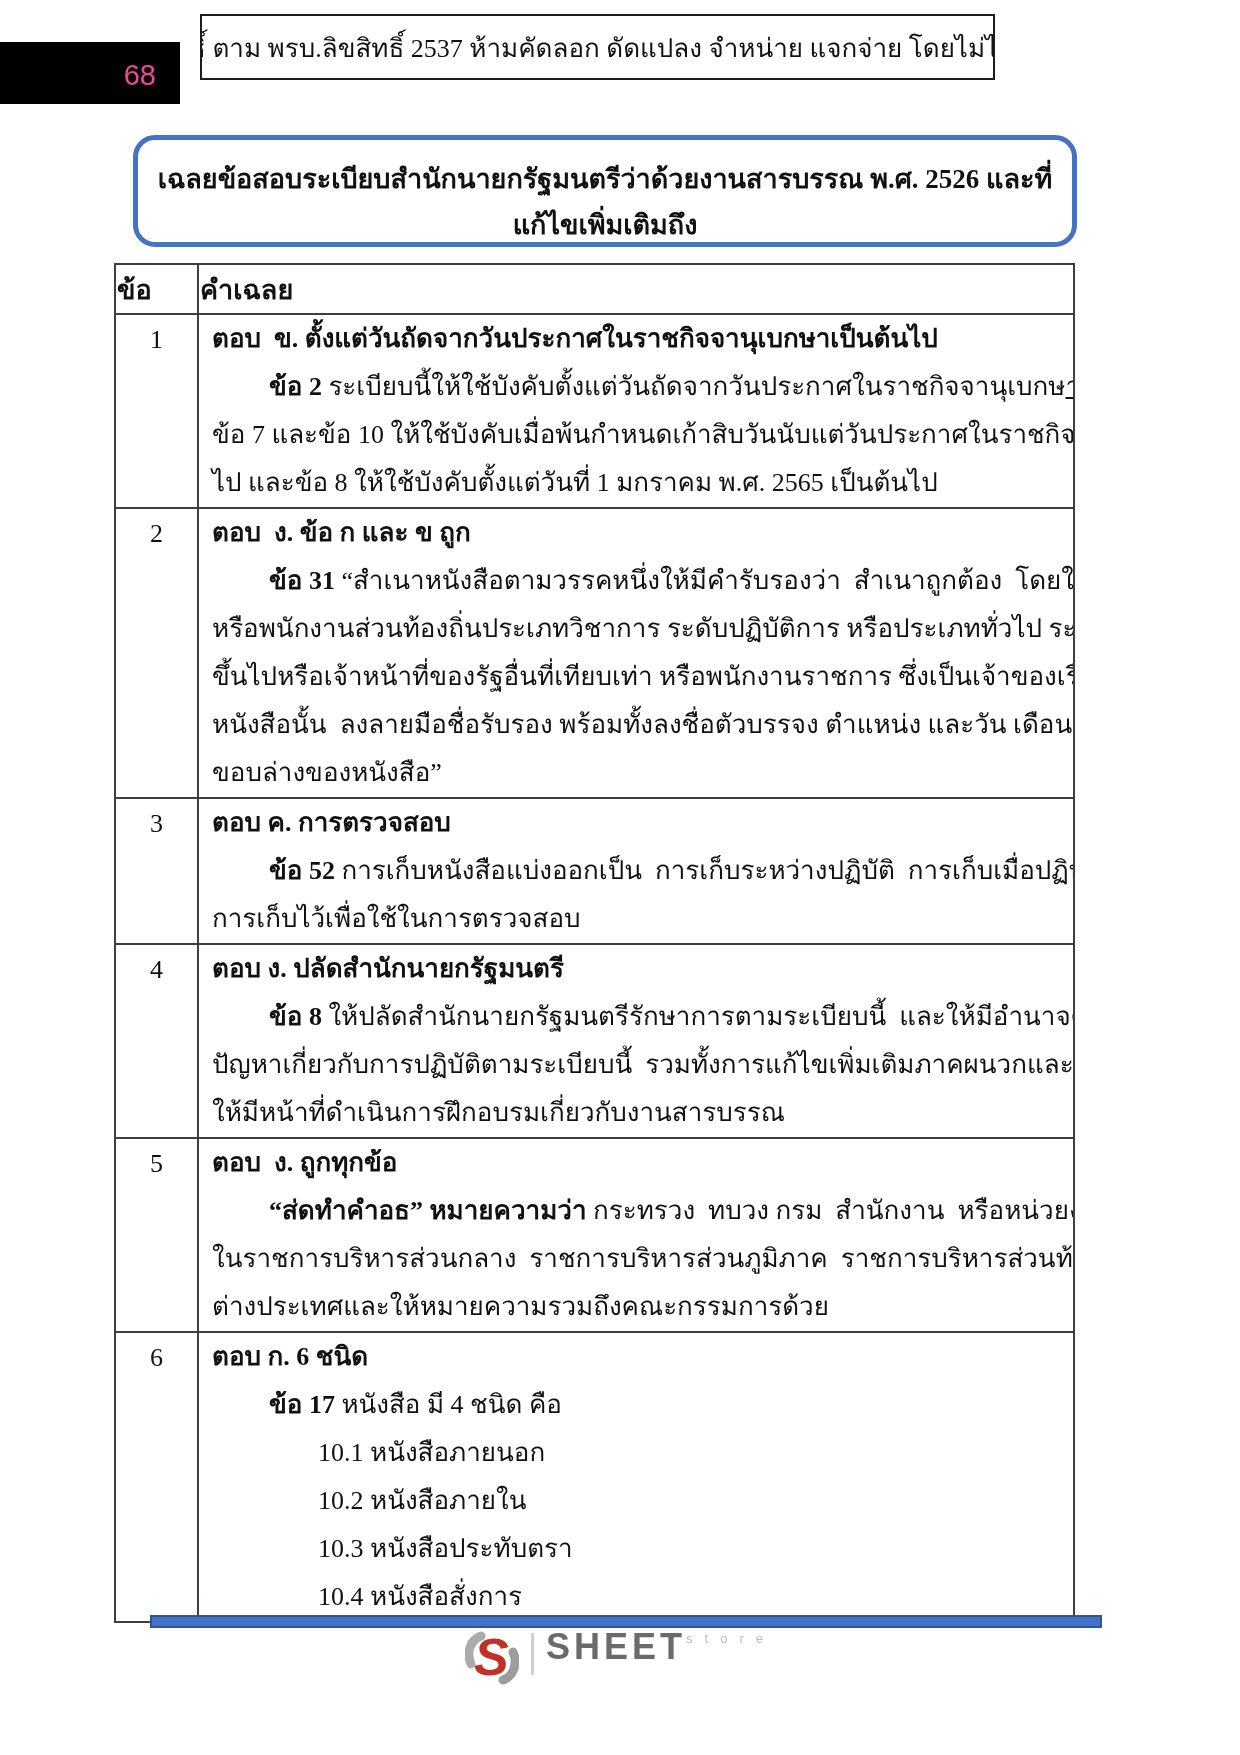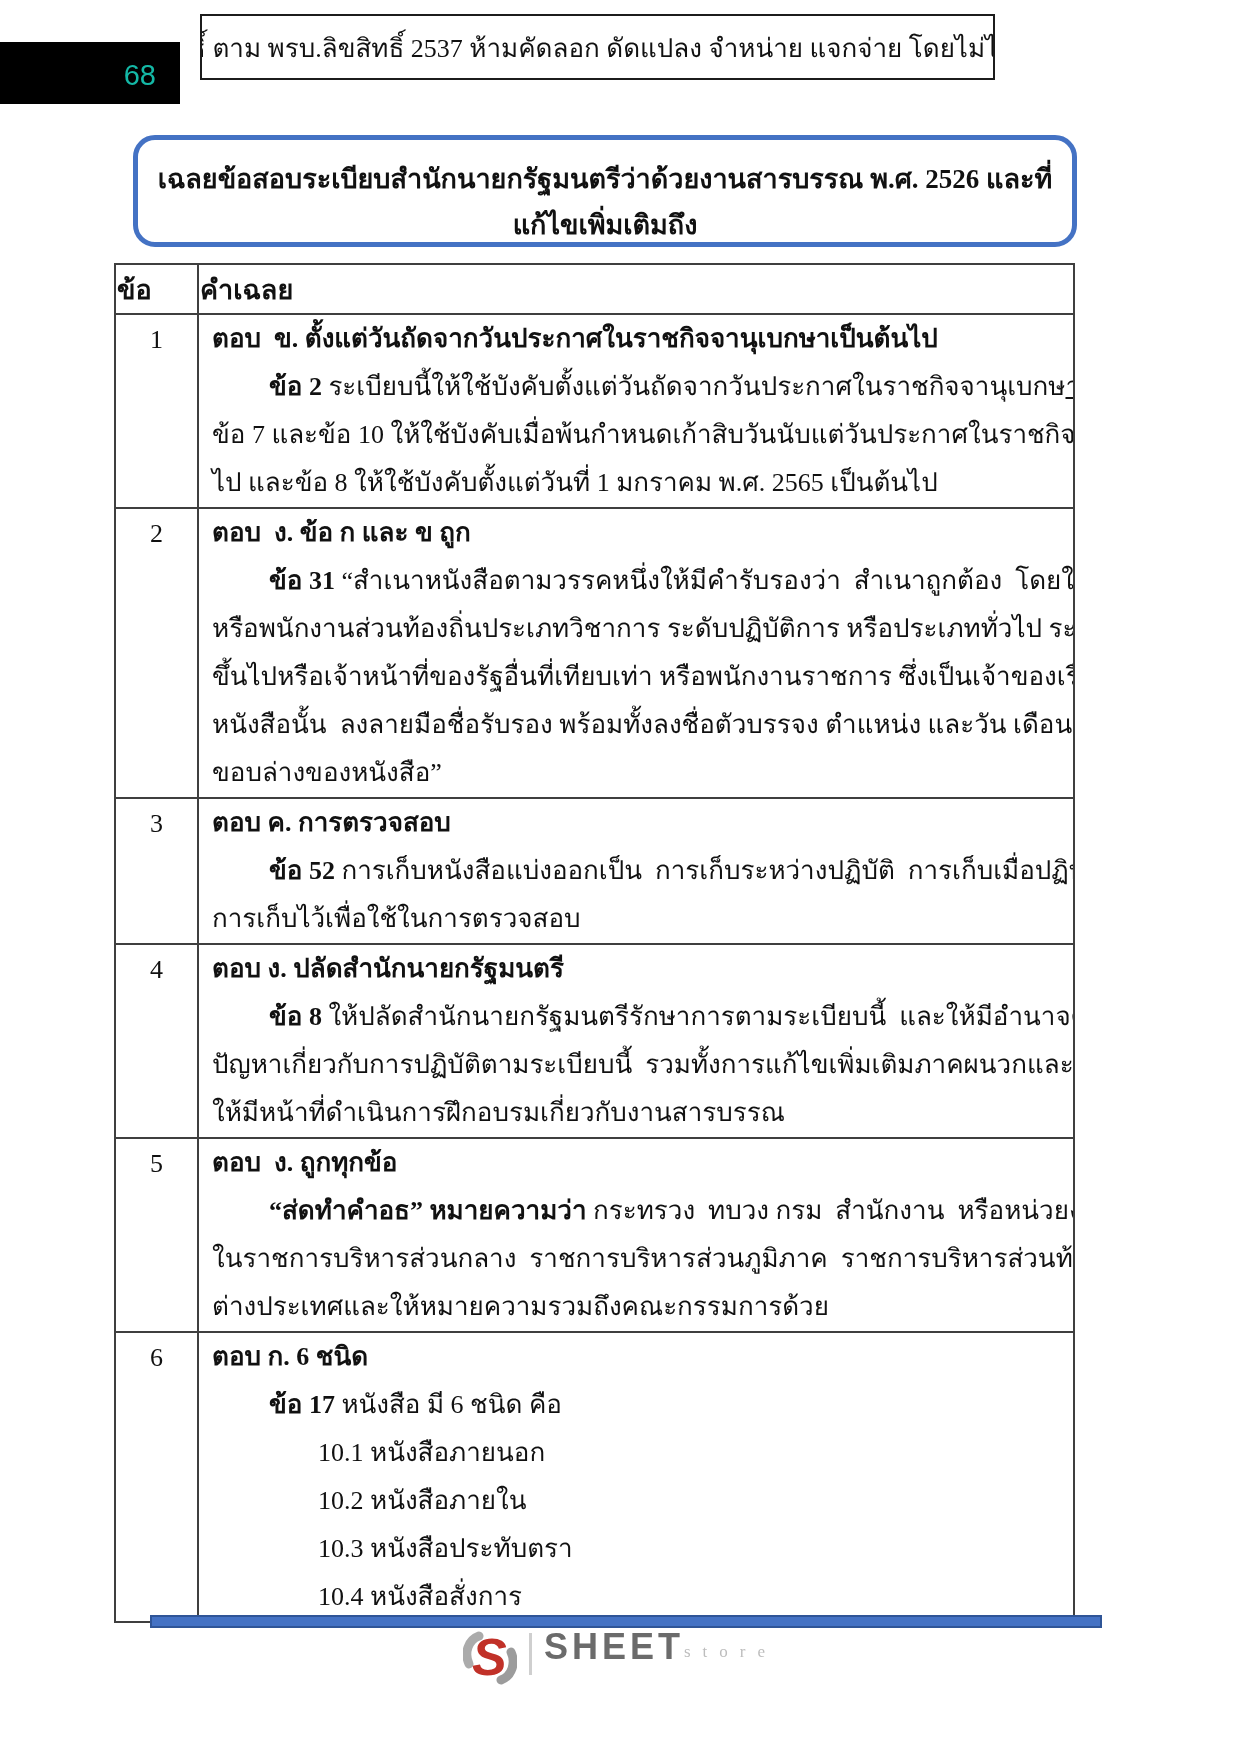--- a/index.html
+++ b/index.html
@@ -4,21 +4,21 @@
 <style>
   html,body{margin:0;padding:0;}
   body{
     width:1240px;height:1755px;position:relative;background:#ffffff;
     font-family:"Liberation Serif","DejaVu Serif",serif;
     color:#111;overflow:hidden;
   }
   
   .page-tab{
     position:absolute;left:0;top:42px;width:180px;height:62px;
-    background:#000;color:#14b8a6;text-align:right;
+    background:#000;color:#ec4899;text-align:right;
     font-size:29px;line-height:66px;padding-right:24px;box-sizing:border-box;
     font-family:"Liberation Sans","DejaVu Sans",sans-serif;
   }
   
   .copyright-box{
     position:absolute;left:200px;top:14px;width:795px;height:66px;
     border:2px solid #1c1c1c;box-sizing:border-box;
     display:flex;align-items:center;justify-content:center;
     font-size:26px;white-space:nowrap;overflow:hidden;
   }
@@ -50,21 +50,21 @@
   }
   
   .footer-logo{
     position:absolute;left:0;top:1630px;width:100%;
     display:flex;justify-content:center;align-items:flex-start;gap:12px;
     font-family:"Liberation Sans","DejaVu Sans",sans-serif;
   }
   .logo-divider{width:3px;height:42px;background:#cfcfcf;margin-top:3px;}
   .logo-textcol{display:flex;flex-direction:row;}
   .logo-name{font-size:36px;font-weight:bold;color:var(--logo-text,#6B6B6B);letter-spacing:4px;line-height:34px;}
-  .logo-sub{font-size:17px;color:var(--logo-subtext,#BDBDBD);letter-spacing:12px;margin-top:12px;font-family:Liberation Serif, serif;}
+  .logo-sub{font-size:13px;color:var(--logo-subtext,#BDBDBD);letter-spacing:12px;margin-top:1px;}
 </style>
 </head>
 <body>
 
 <div class="page-tab">
   <span>68</span>
 </div>
 
 <div class="copyright-box">
   <span>สงวนลิขสิทธิ์ ตาม พรบ.ลิขสิทธิ์ 2537 ห้ามคัดลอก ดัดแปลง จำหน่าย แจกจ่าย โดยไม่ได้รับอนุญาต</span>
@@ -127,21 +127,21 @@
             <div class="line ind0"><span class="b">ตอบ  ง. ถูกทุกข้อ</span></div>
             <div class="line ind1"><span class="b">“ส่ดทำคำอธ” หมายความว่า </span><span>กระทรวง  ทบวง กรม  สำนักงาน  หรือหน่วยงานอื่นใดของรัฐทั้ง</span></div>
             <div class="line ind0"><span>ในราชการบริหารส่วนกลาง  ราชการบริหารส่วนภูมิภาค  ราชการบริหารส่วนท้องถิ่น  หรือใน</span></div>
             <div class="line ind0"><span>ต่างประเทศและให้หมายความรวมถึงคณะกรรมการด้วย</span></div>
           </td>
         </tr>
         <tr>
           <td class="cno">6</td>
           <td class="cans">
             <div class="line ind0"><span class="b">ตอบ ก. 6 ชนิด</span></div>
-            <div class="line ind1"><span class="b">ข้อ 17 </span><span>หนังสือ มี 6 ชนิด คือ</span></div>
+            <div class="line ind1"><span class="b">ข้อ 17 </span><span>หนังสือ มี 4 ชนิด คือ</span></div>
             <div class="line ind2"><span>10.1 หนังสือภายนอก</span></div>
             <div class="line ind2"><span>10.2 หนังสือภายใน</span></div>
             <div class="line ind2"><span>10.3 หนังสือประทับตรา</span></div>
             <div class="line ind2"><span>10.4 หนังสือสั่งการ</span></div>
           </td>
         </tr>
       </tbody>
   </table>
 </div>
 

